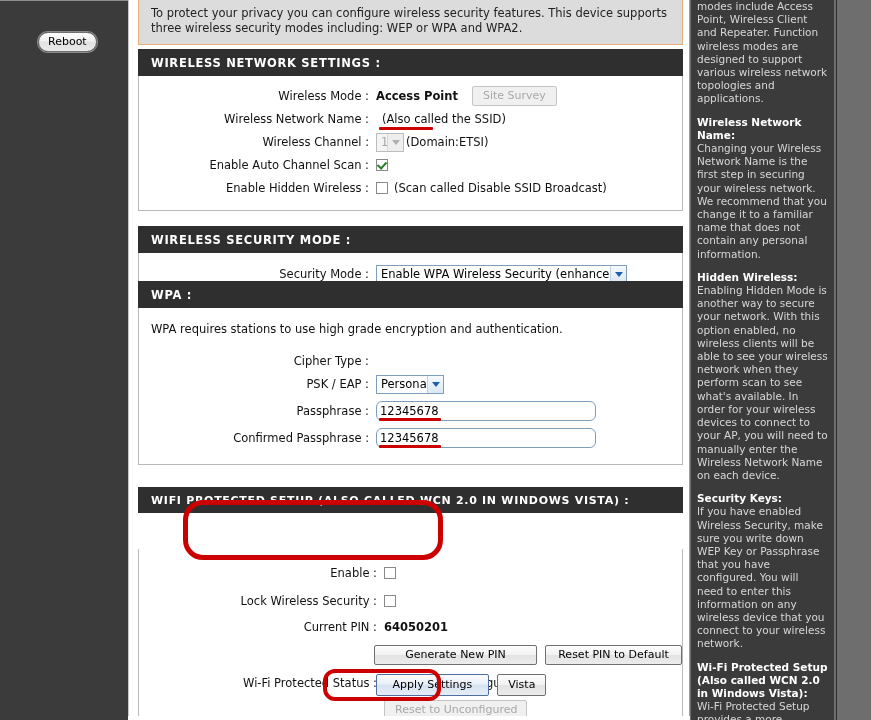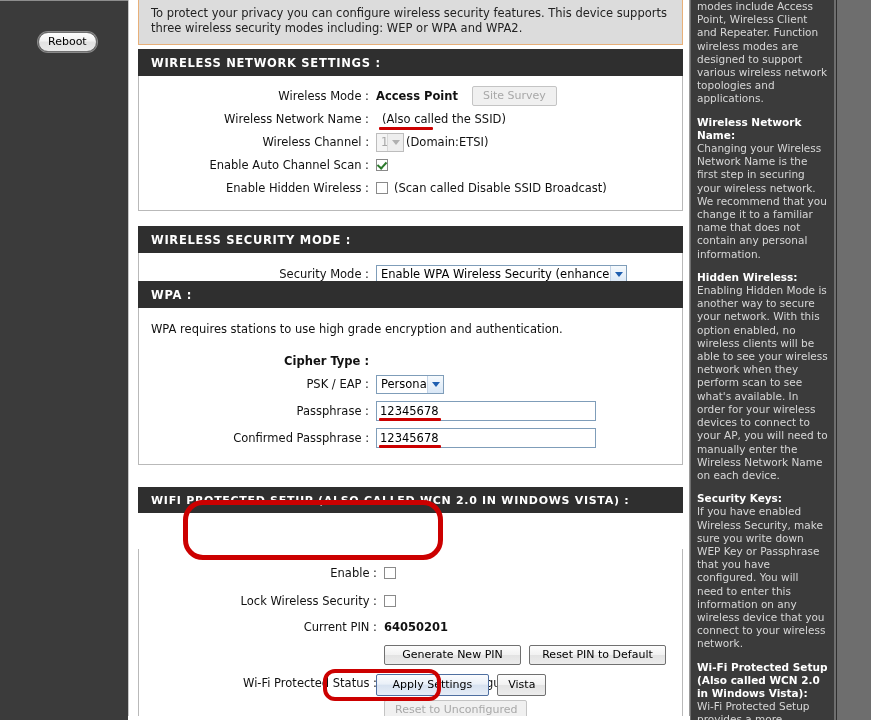--- a/index.html
+++ b/index.html
@@ -121,21 +121,21 @@
     border: 1px solid #7f9db9;
     background: #fff;
     height: 16px;
     font-size: 11.5px;
     font-family: "DejaVu Sans", sans-serif;
     padding: 1px 3px;
     color: #000;
     box-sizing: content-box;
   }
   .w-ssid { width: 125px; }
-  .w-pass { width: 212px; }
+  .w-pass { width: 212px; border-radius: 6px; }
 
   .btn {
     font-family: "DejaVu Sans", sans-serif;
     font-size: 11px;
     color: #000;
     background: linear-gradient(to bottom,#fdfdfd 0%,#f2f2f2 48%,#e3e3e3 52%,#ececec 100%);
     border: 1px solid #707070;
     border-radius: 2px;
     padding: 2px 10px 3px 10px;
     cursor: pointer;
@@ -357,21 +357,21 @@
         </div>
       </div>
     </div>
 
     <div class="section" style="top:281px;">
       <div class="sec-head">WPA :</div>
       <div class="sec-body" style="padding:8px 13px 14px 0;">
 
         <div class="para">WPA requires stations to use high grade encryption and authentication.</div>
 
-        <div class="row" style="margin-top:6px;font-weight:bold;">
+        <div class="row" style="margin-top:6px;">
           <div class="lbl">Cipher Type :</div>
         </div>
 
         <div class="row">
           <div class="lbl">PSK / EAP :</div>
           <div class="val">
             <span class="sel w-psk">
               <span class="txt">Personal</span>
               <span class="arrow"></span>
             </span>
@@ -418,21 +418,21 @@
         <div class="row" style="margin-top:4px;">
           <div class="lbl">Current PIN :</div>
           <div class="val">
               <span class="bold">64050201</span>
             </div>
         </div>
 
         <div class="row" style="margin-top:6px;">
           <div class="lbl"></div>
           <div class="val">
-            <button class="btn" style="width:137px;">Generate New PIN</button>
+            <button class="btn" style="width:163px;">Generate New PIN</button>
             <button class="btn" style="width:137px; margin-left:8px;">Reset PIN to Default</button>
           </div>
         </div>
 
         <div class="row" style="margin-top:6px;">
           <div class="lbl">Wi-Fi Protected Status :</div>
           <div class="val">
               <span>Enabled/Not configured</span>
             </div>
         </div>

